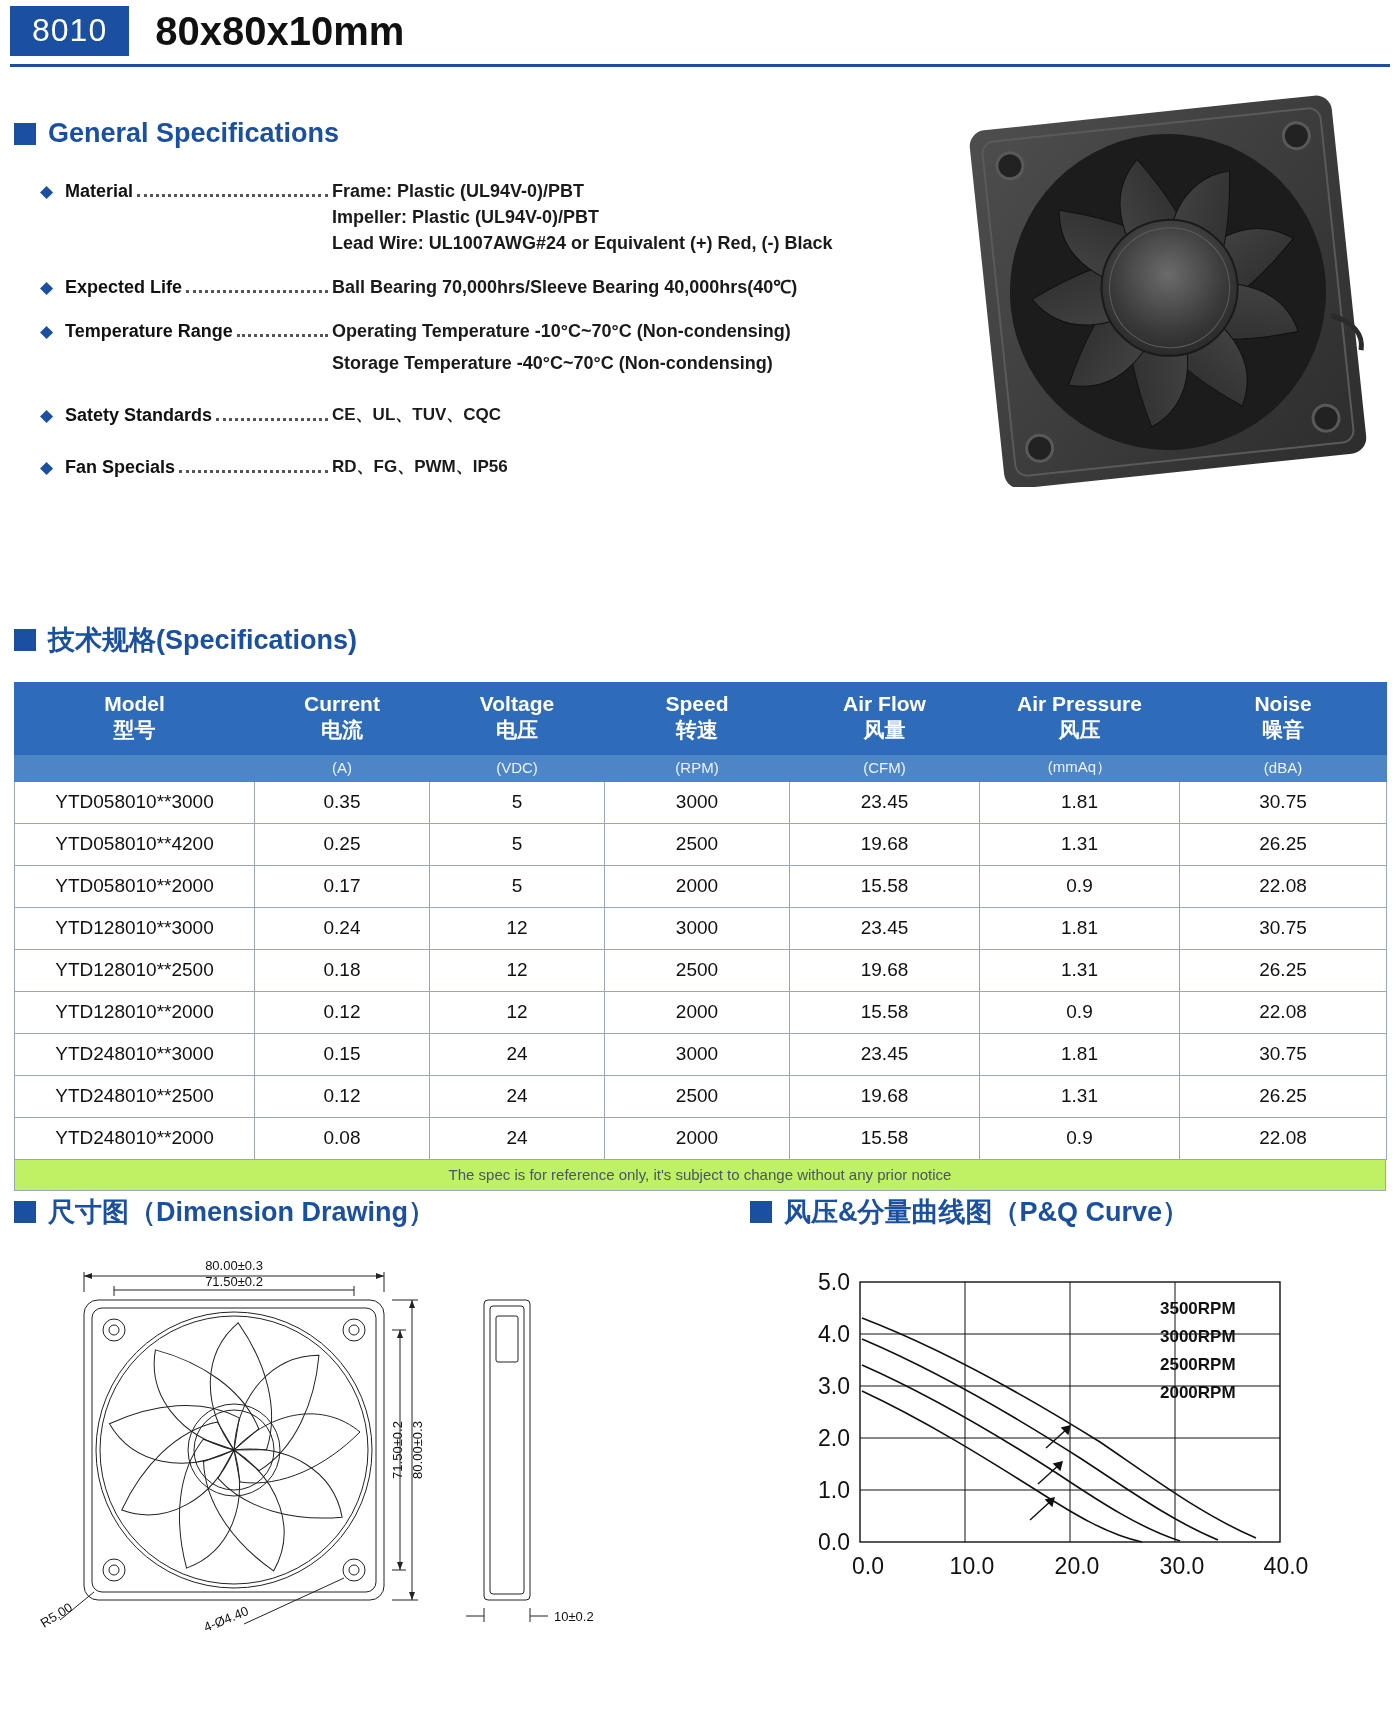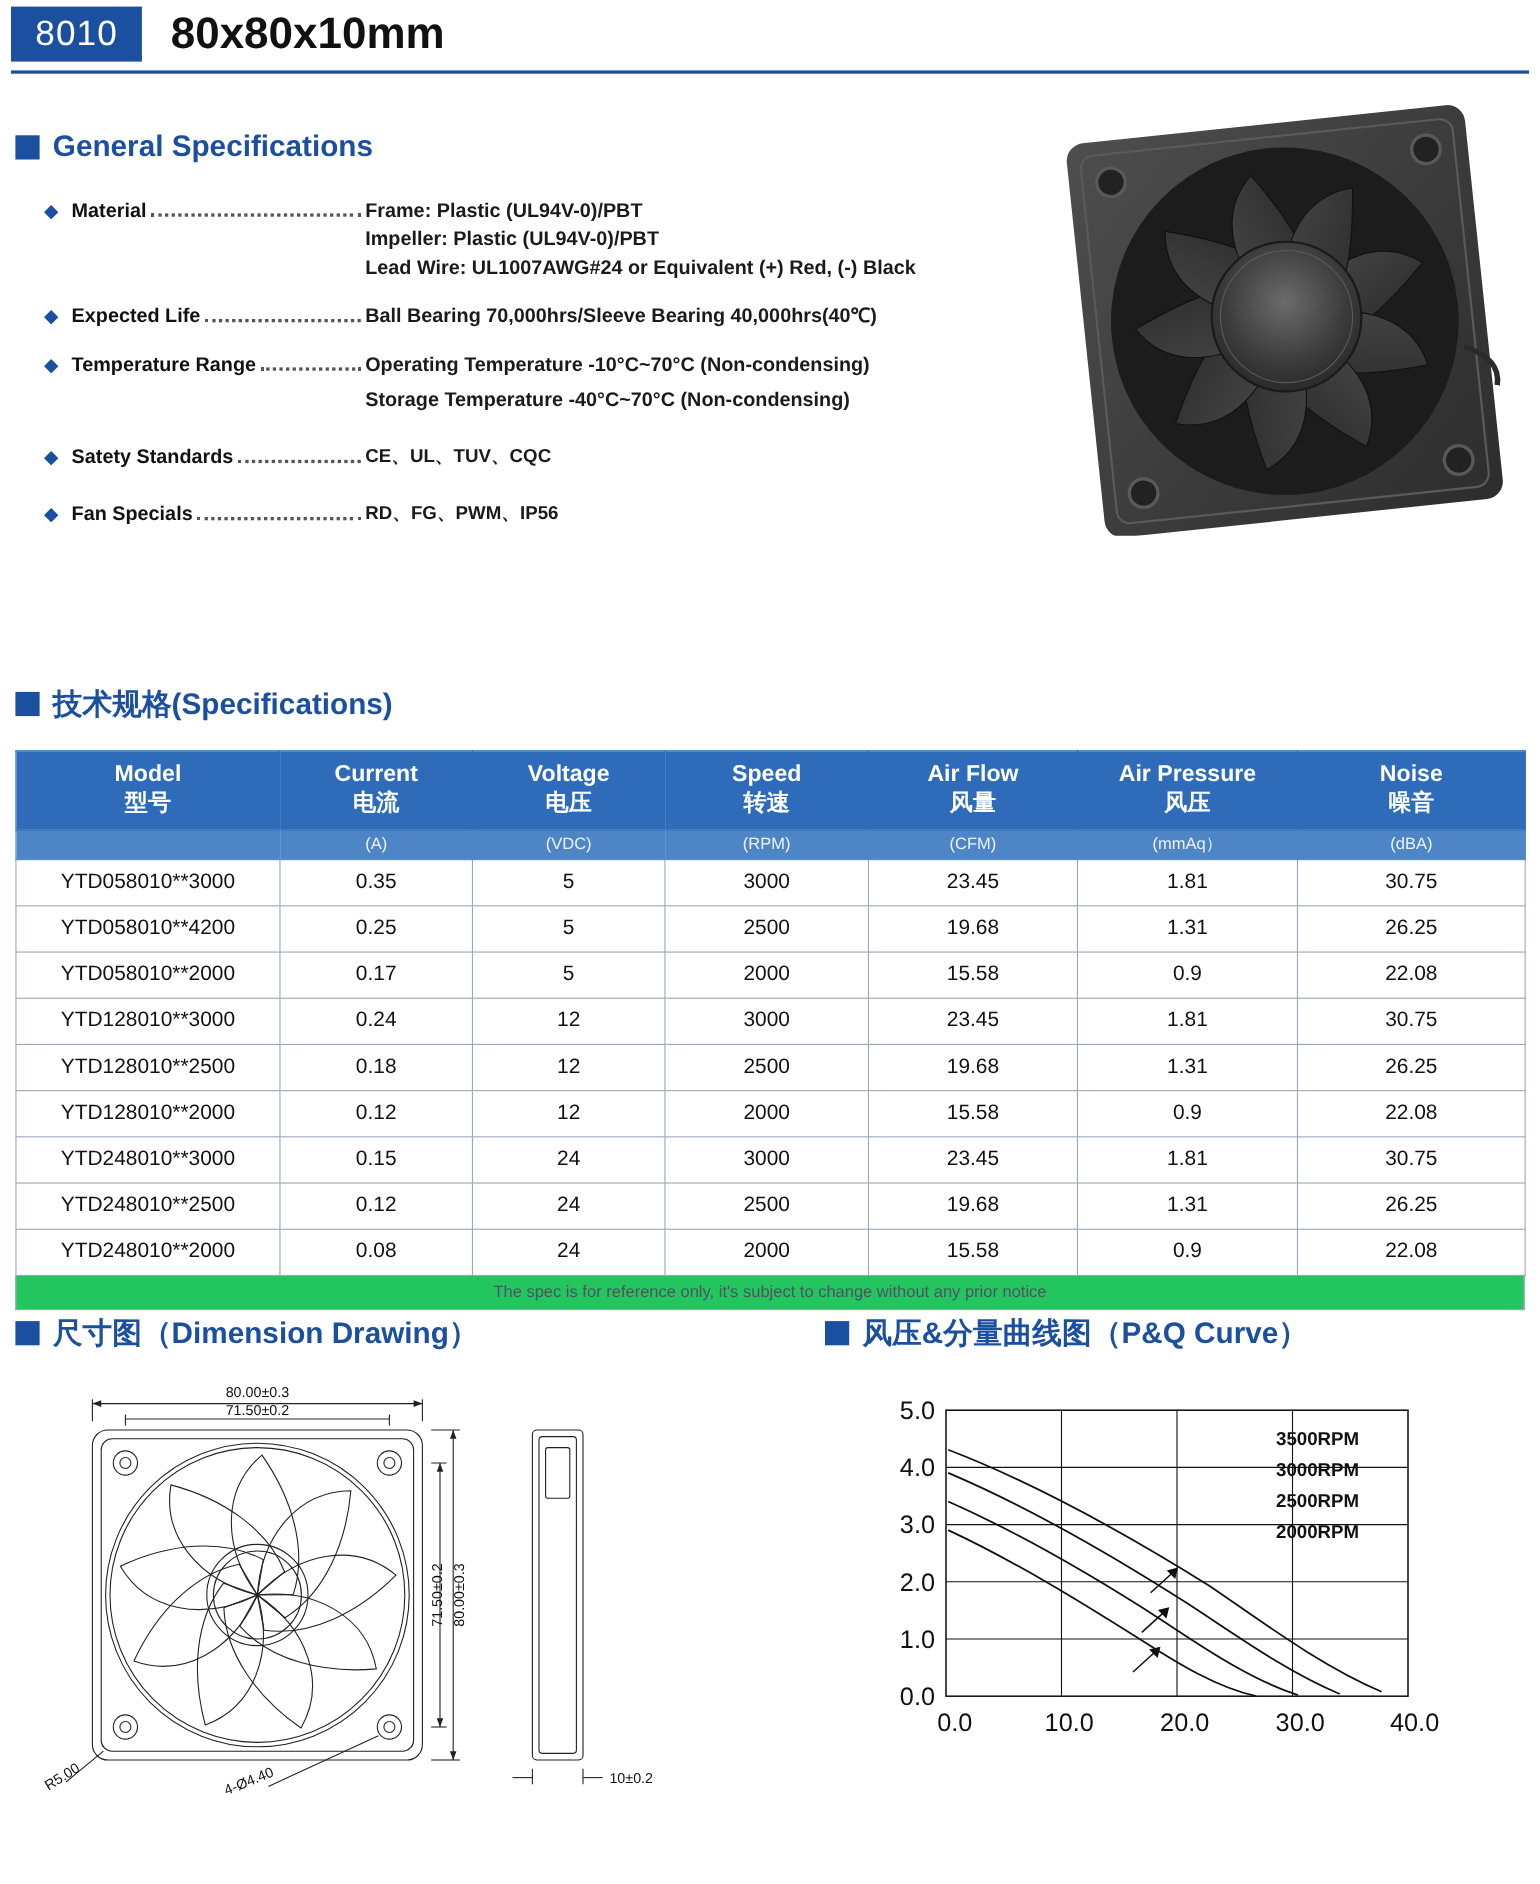--- a/index.html
+++ b/index.html
@@ -146,21 +146,21 @@
     border: 1px solid #4d85c7;
   }
   table.spec tbody td {
     font-size: 19px;
     padding: 9px 0 10px 0;
     color: #111;
     background: #ffffff;
   }
   table.spec tbody td.model { font-size: 19px; }
   .spec-note {
-    background: #22c55e;
+    background: #bef264;
     color: #4b5563;
     font-size: 15px;
     text-align: center;
     padding: 6px 0 7px 0;
     border: 1px solid #9aa7bb;
     border-top: none;
     width: 1372px;
   }
 
   

